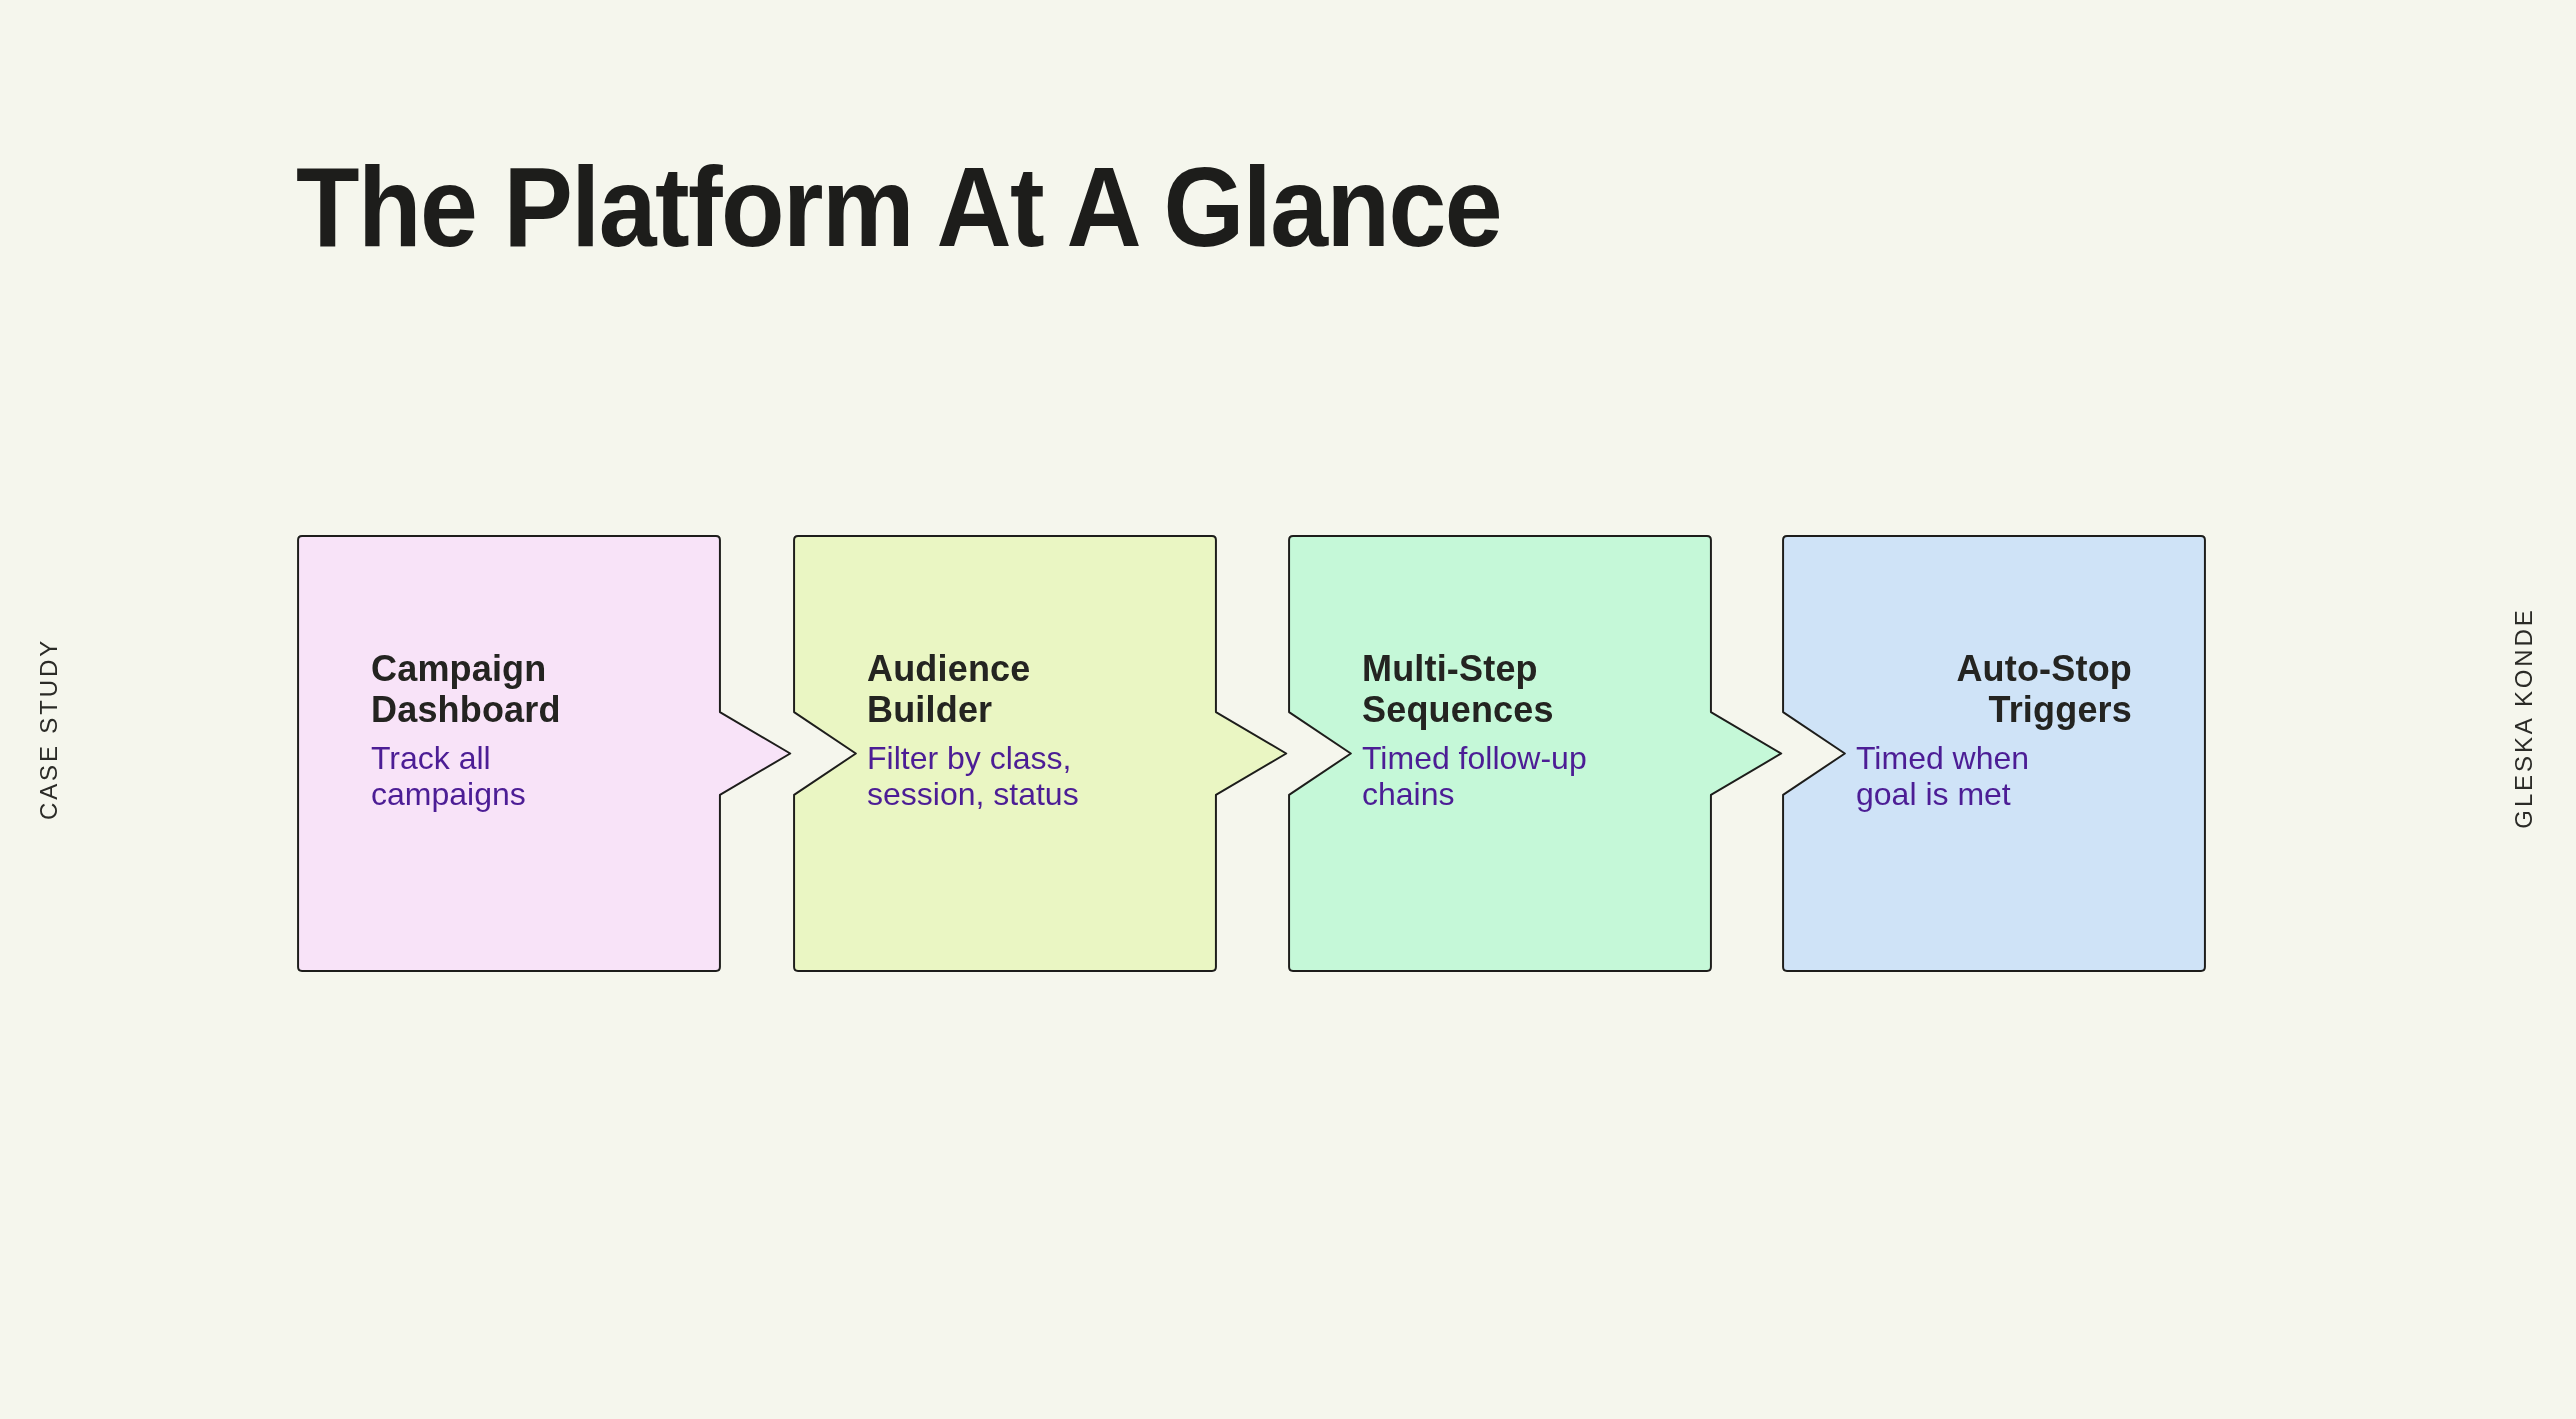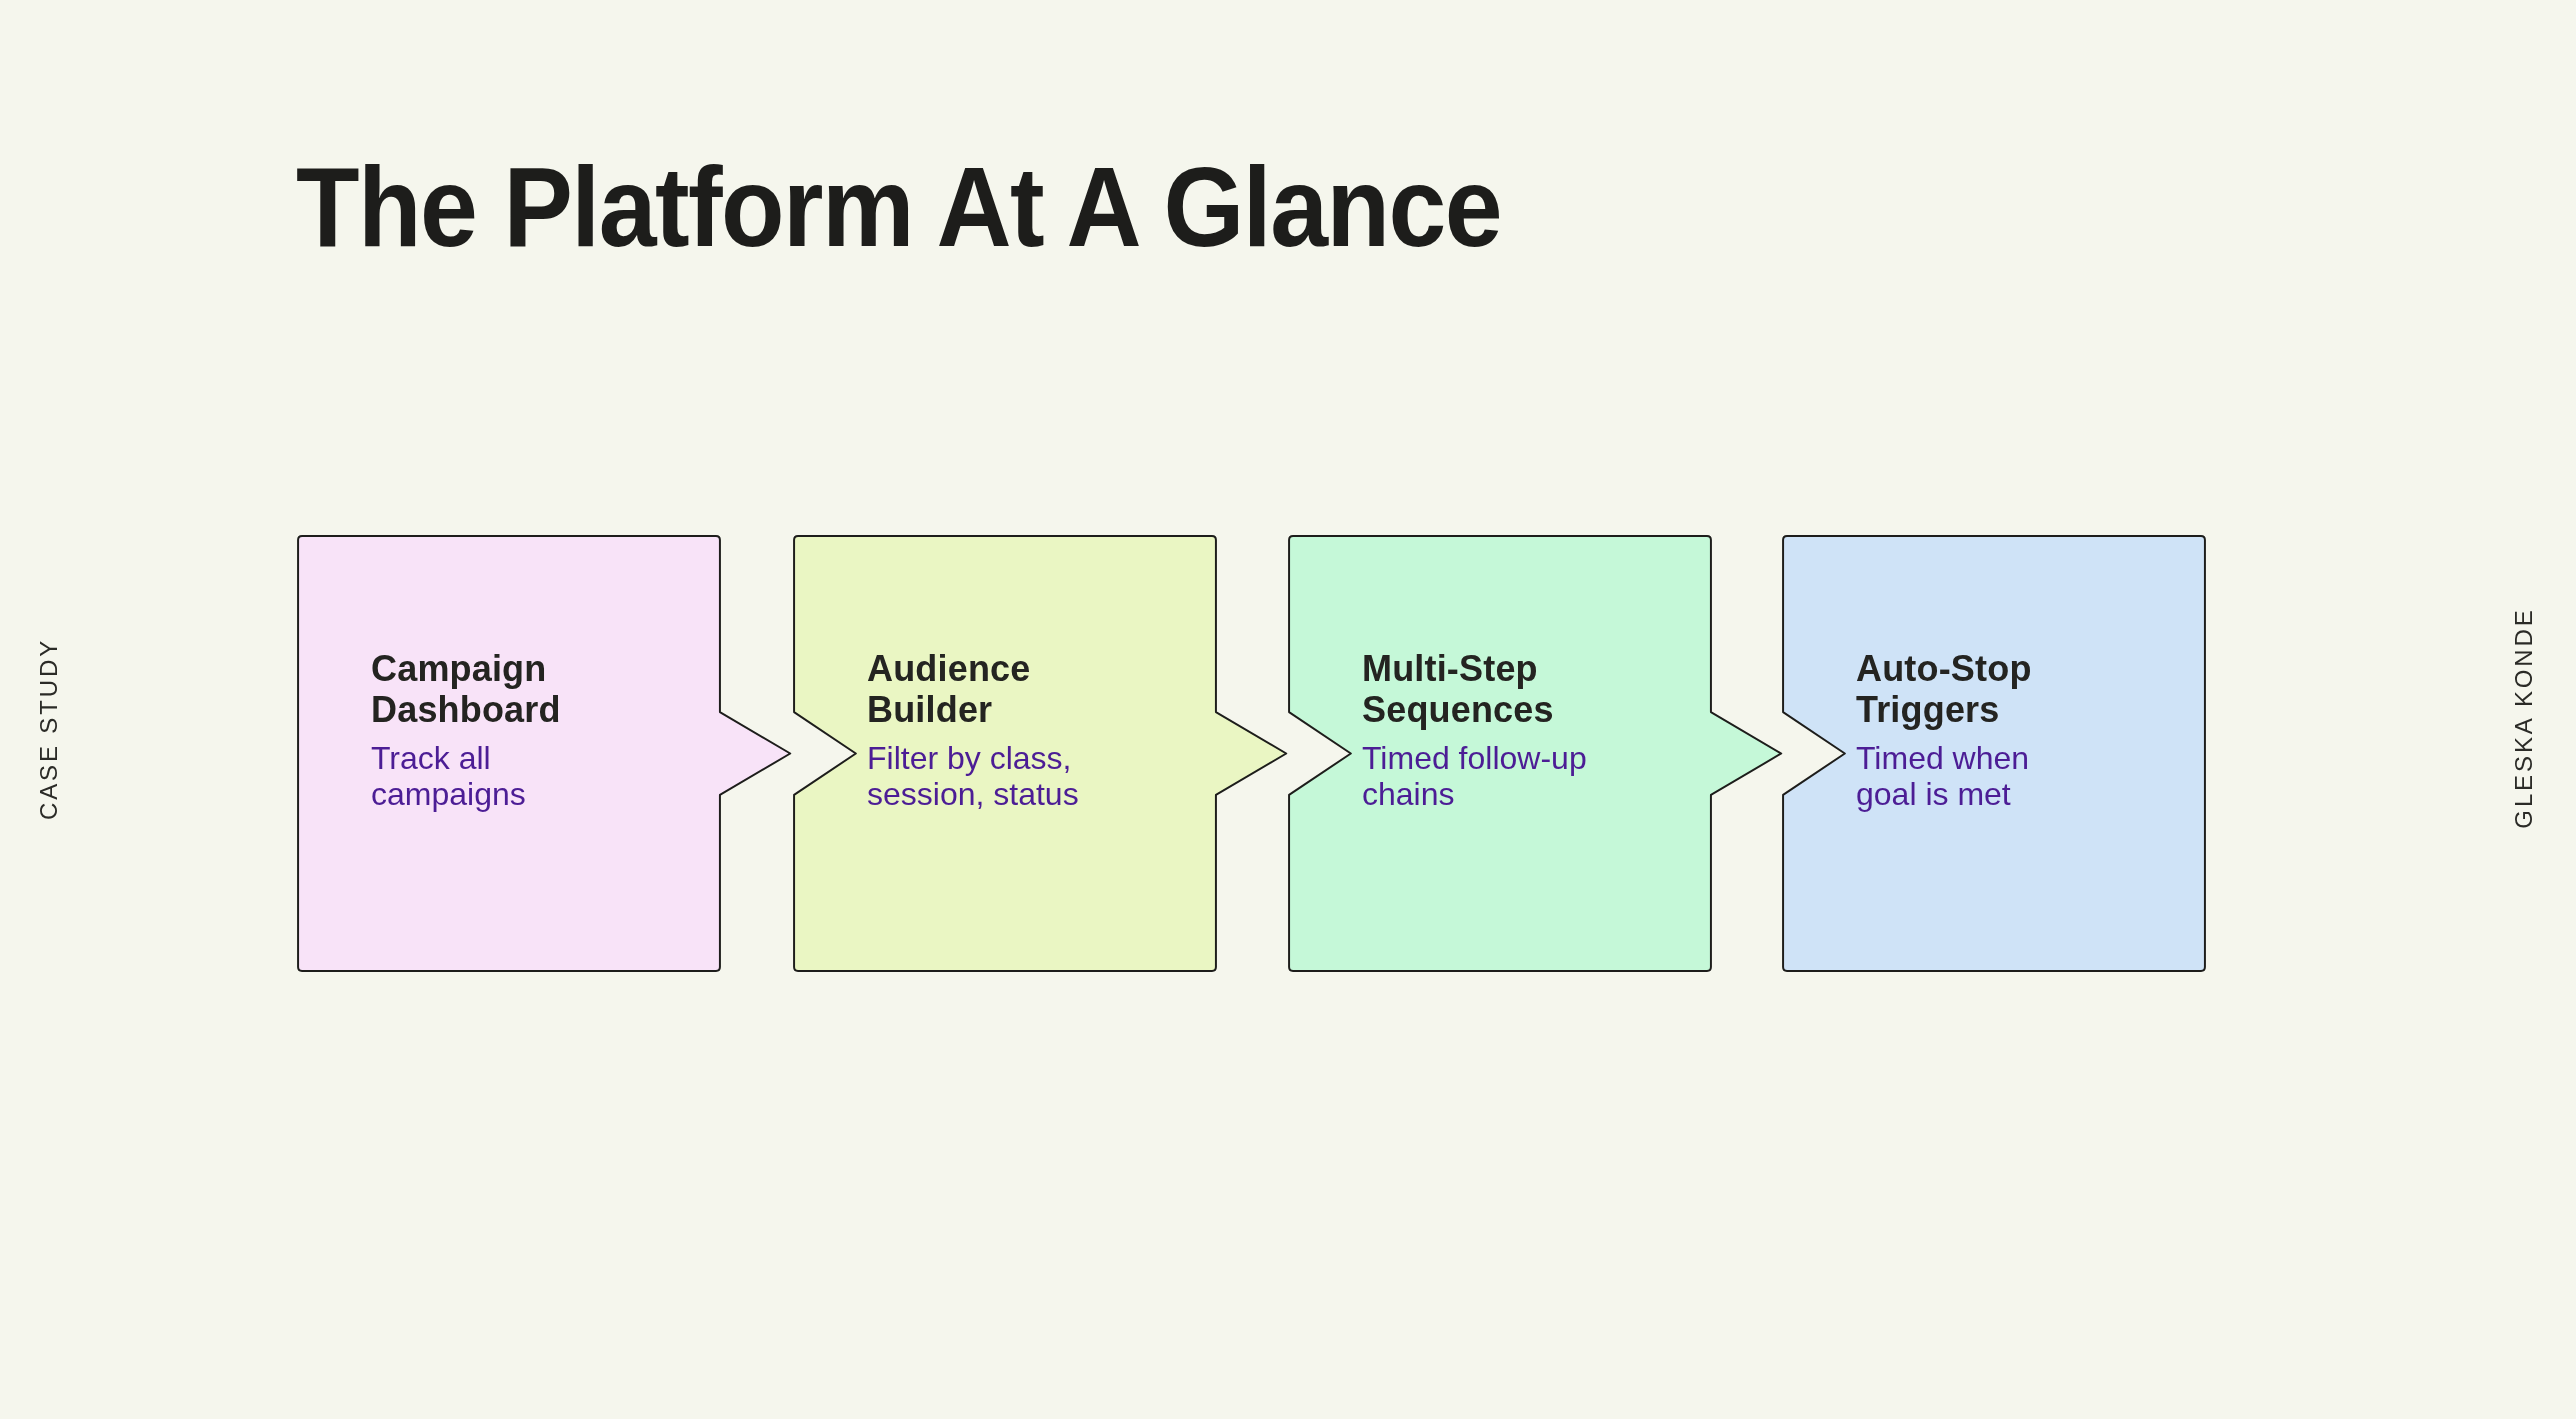--- a/index.html
+++ b/index.html
@@ -85,21 +85,21 @@
     white-space: pre-line;
   }
   .card-body {
     margin-top: 9.2px;
     font-size: 32px;
     font-weight: normal;
     line-height: 1.14;
     color: #4c1d95;
     white-space: pre-line;
   }
-  .card-4 .card-title { text-align: left; width: 276px; }
+  .card-4 .card-title { text-align: right; width: 276px; }
 </style>
 </head>
 <body style="background: rgb(245, 246, 237);">
 
 <div class="slide">
 
   <h1 class="slide-title">The Platform At A Glance</h1>
 
   <div class="side-label left">CASE STUDY</div>
   <div class="side-label right">GLESKA KONDE</div>

